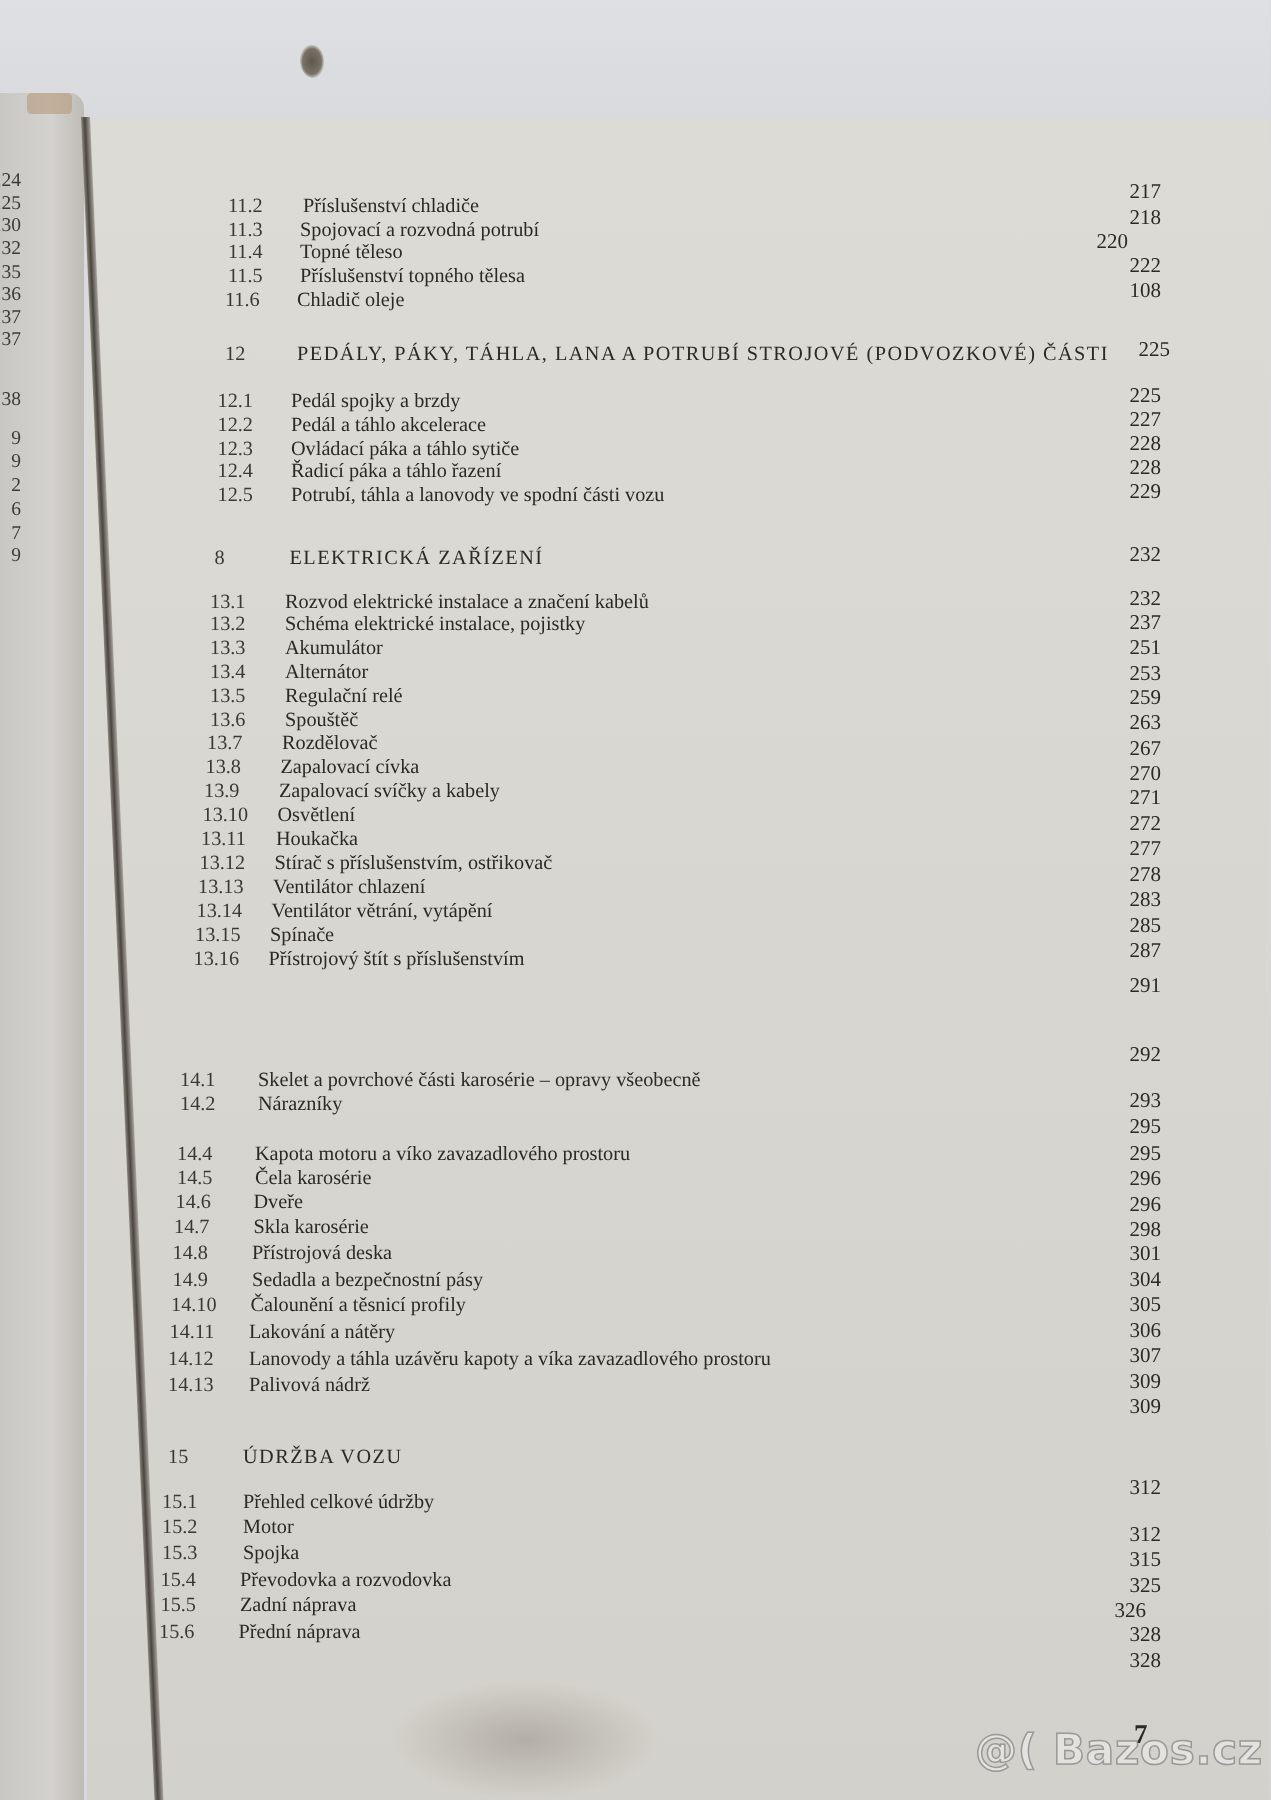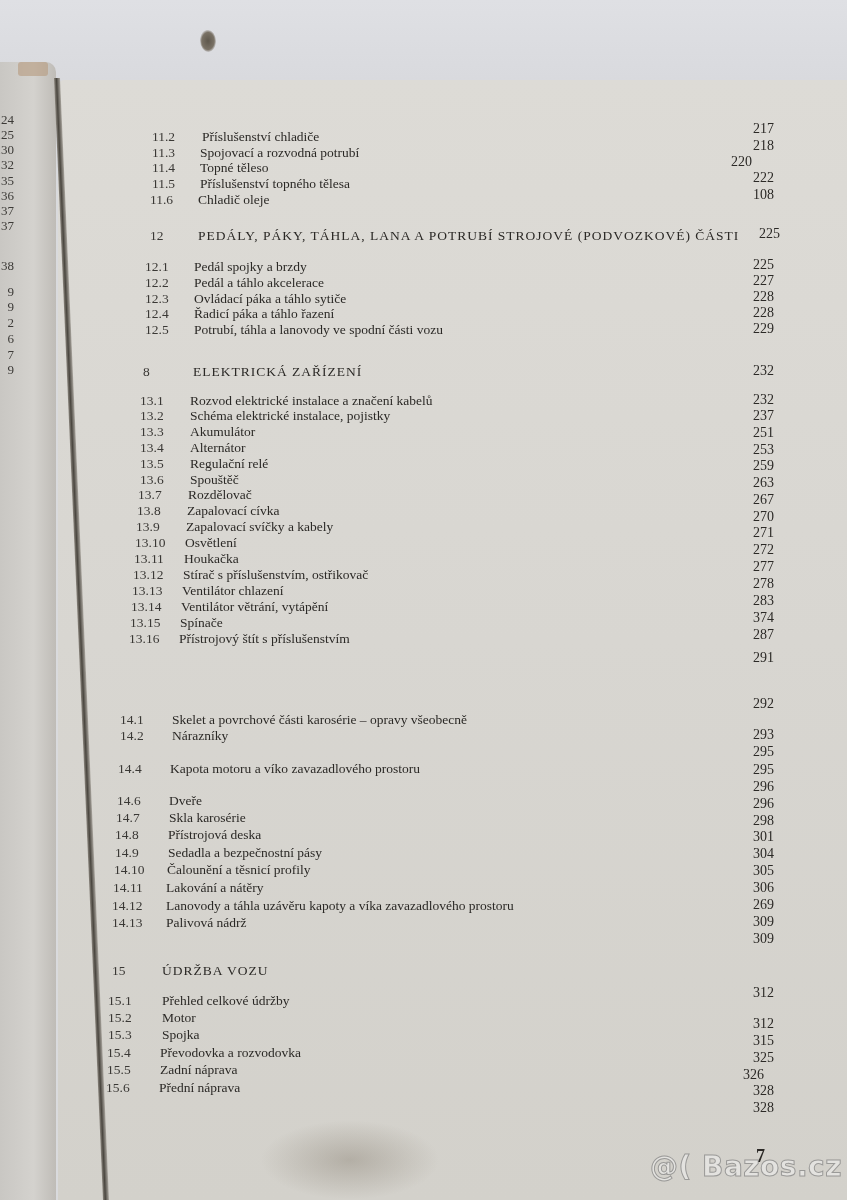--- a/index.html
+++ b/index.html
@@ -337,21 +337,21 @@
     <span class="title" style="left:50px">Ventilátor chlazení</span>
     <span class="leader" style="left:165px; width:435px"></span>
   </div>
   <div class="pg" style="left:734px; top:593px">283</div>
 
   <div class="row" style="left:131px; top:599px; width:650px">
     <span class="num">13.14</span>
     <span class="title" style="left:50px">Ventilátor větrání, vytápění</span>
     <span class="leader" style="left:205px; width:395px"></span>
   </div>
-  <div class="pg" style="left:734px; top:610px">374</div>
+  <div class="pg" style="left:734px; top:610px">285</div>
 
   <div class="row" style="left:130px; top:615px; width:650px">
     <span class="num">13.15</span>
     <span class="title" style="left:50px">Spínače</span>
     <span class="leader" style="left:100px; width:500px"></span>
   </div>
   <div class="pg" style="left:734px; top:627px">287</div>
 
   <div class="row" style="left:129px; top:631px; width:650px">
     <span class="num">13.16</span>
@@ -378,20 +378,25 @@
 
   <div class="pg" style="left:734px; top:762px">295</div>
 
   <div class="row" style="left:118px; top:761px; width:665px">
     <span class="num">14.4</span>
     <span class="title" style="left:52px">Kapota motoru a víko zavazadlového prostoru</span>
     <span class="leader" style="left:320px; width:295px"></span>
   </div>
   <div class="pg" style="left:734px; top:779px">296</div>
 
+  <div class="row" style="left:118px; top:777px; width:665px">
+    <span class="num">14.5</span>
+    <span class="title" style="left:52px">Čela karosérie</span>
+    <span class="leader" style="left:130px; width:485px"></span>
+  </div>
   <div class="pg" style="left:734px; top:796px">296</div>
 
   <div class="row" style="left:117px; top:793px; width:665px">
     <span class="num">14.6</span>
     <span class="title" style="left:52px">Dveře</span>
     <span class="leader" style="left:90px; width:525px"></span>
   </div>
   <div class="pg" style="left:734px; top:813px">298</div>
 
   <div class="row" style="left:116px; top:810px; width:665px">
@@ -420,21 +425,21 @@
     <span class="title" style="left:53px">Čalounění a těsnicí profily</span>
     <span class="leader" style="left:195px; width:420px"></span>
   </div>
   <div class="pg" style="left:734px; top:880px">306</div>
 
   <div class="row" style="left:113px; top:880px; width:665px">
     <span class="num">14.11</span>
     <span class="title" style="left:53px">Lakování a nátěry</span>
     <span class="leader" style="left:125px; width:490px"></span>
   </div>
-  <div class="pg" style="left:734px; top:897px">269</div>
+  <div class="pg" style="left:734px; top:897px">307</div>
 
   <div class="row" style="left:112px; top:898px; width:670px">
     <span class="num">14.12</span>
     <span class="title" style="left:54px">Lanovody a táhla uzávěru kapoty a víka zavazadlového prostoru</span>
     <span class="leader" style="left:460px; width:160px"></span>
   </div>
   <div class="pg" style="left:734px; top:914px">309</div>
 
   <div class="row" style="left:112px; top:915px; width:670px">
     <span class="num">14.13</span>

